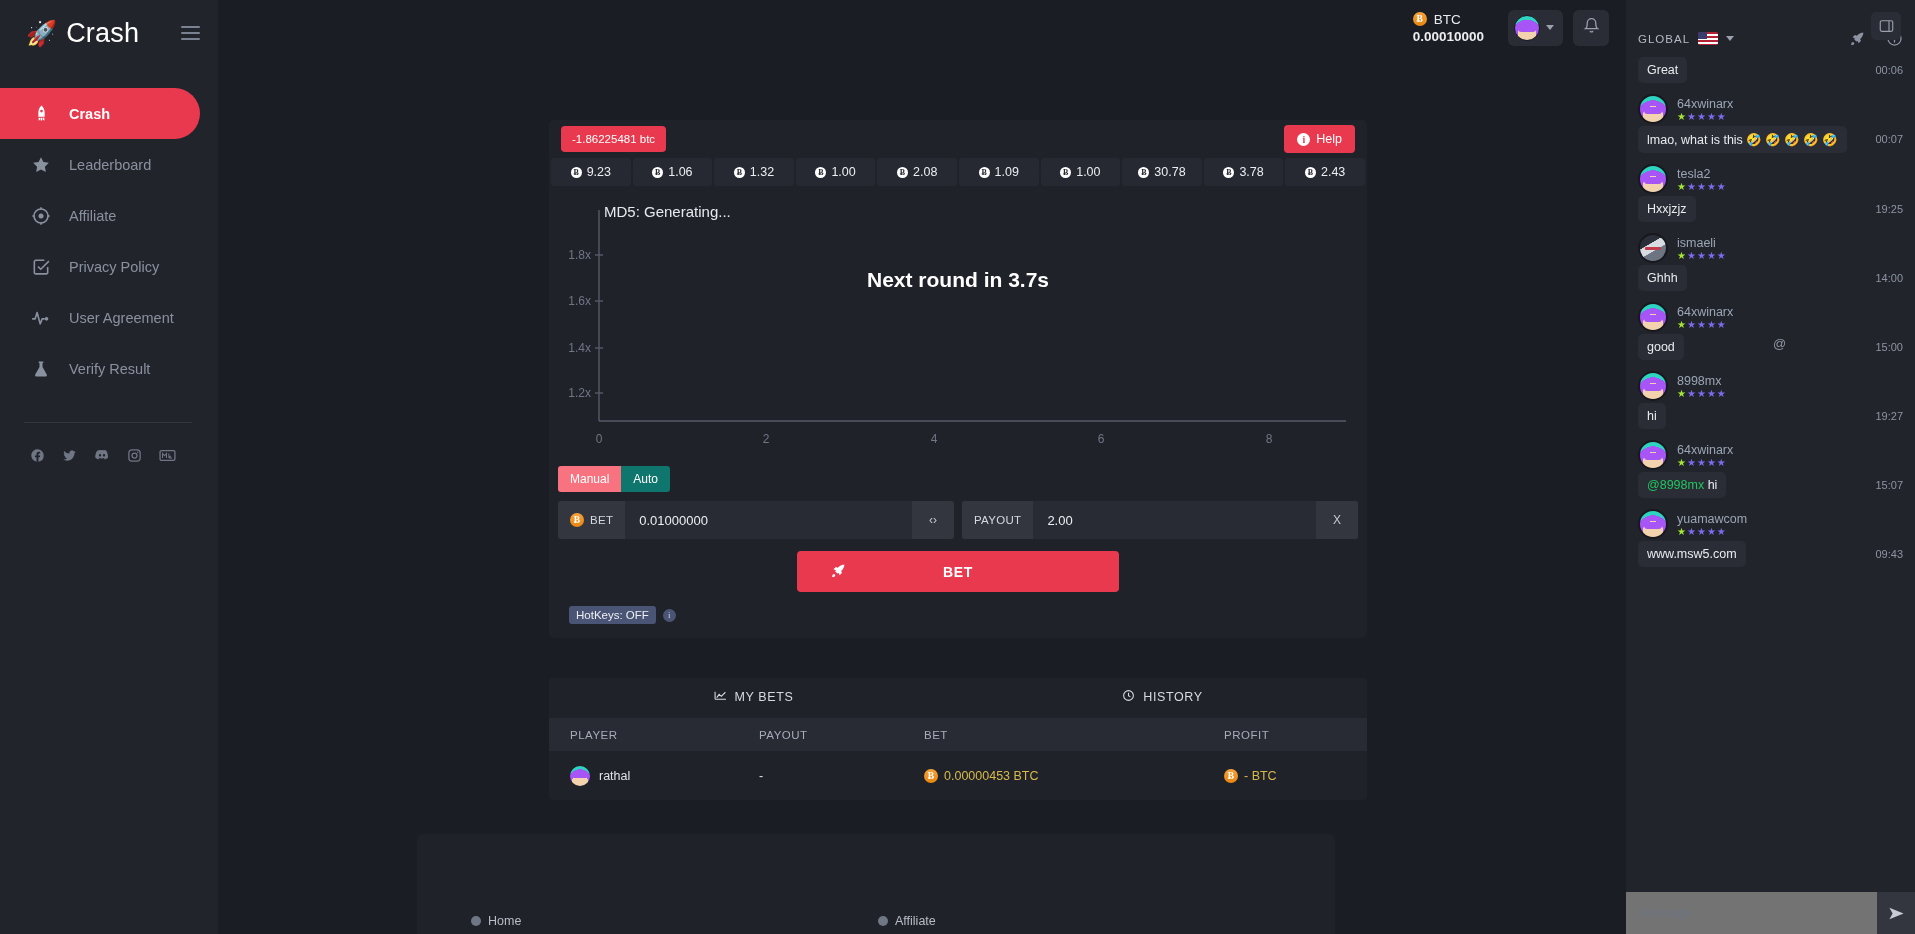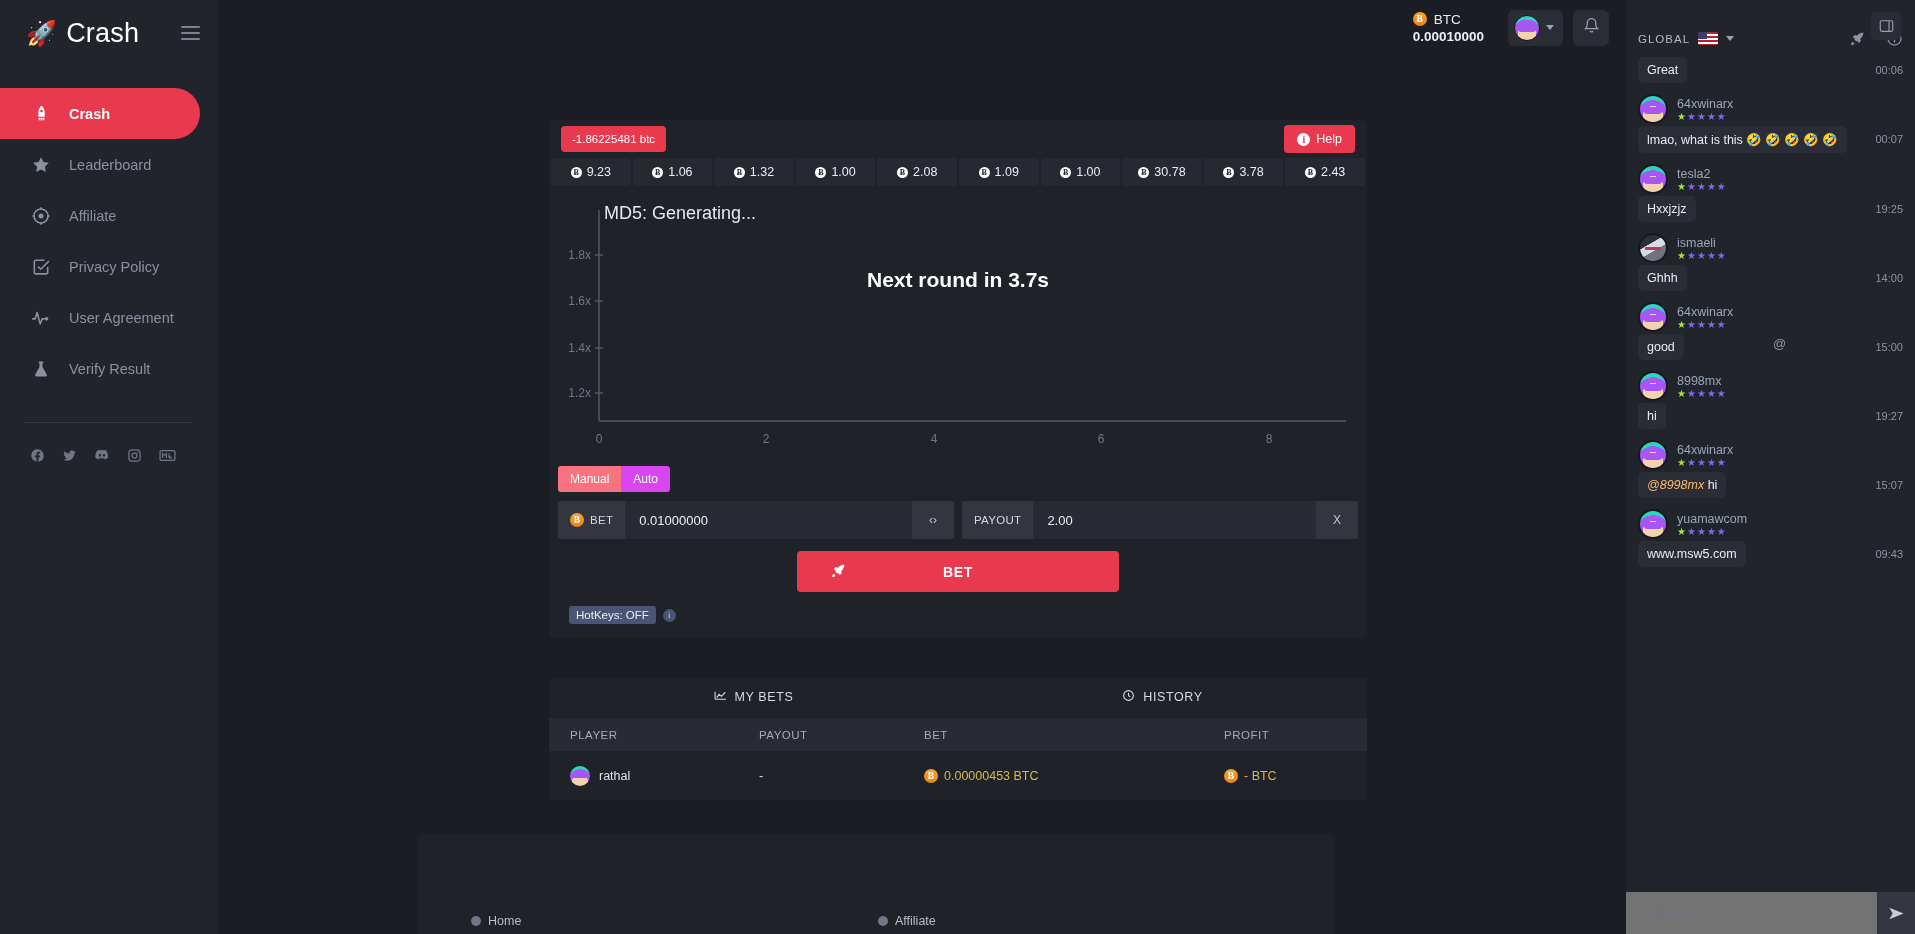--- a/index.html
+++ b/index.html
@@ -115,32 +115,32 @@
   }
   .chip-dot {
     width:11px;height:11px;border-radius:50%;background:#fff;color:#262932;
     font-size:8px;font-weight:bold;display:flex;align-items:center;justify-content:center;
     font-family:"Liberation Serif",serif;
   }
 
   .chartwrap { position:relative; height:268px; background:#20222a; }
   .chartwrap svg { display:block; }
   .md5 {
-    position:absolute; left:55px; top:15px; font-size:18px; color:#e7e9ee;
+    position:absolute; left:55px; top:15px; font-size:15px; color:#e7e9ee;
   }
   .next-round {
     position:absolute; left:0; right:0; top:80px; text-align:center;
     font-size:21px; color:#fff; font-weight:bold;
   }
 
   
   .bet-area { padding:10px 9px 14px 9px; }
   .mode-tabs { display:flex; width:fit-content; border-radius:3px; overflow:hidden; }
   .mode-tab {
-    font-size:12px; padding:6px 12px; color:#fff; cursor:pointer; background:#d946ef;
+    font-size:12px; padding:6px 12px; color:#fff; cursor:pointer; background:#0f766e;
   }
   .mode-tab.active { background:#f8737f; }
 
   .inputs-row { display:flex; gap:8px; margin-top:9px; }
   .field {
     flex:1 1 0; display:flex; align-items:center; height:38px;
     background:#282b34; border-radius:3px; overflow:hidden;
   }
   .field-label {
     background:#33363f; height:38px; display:flex; align-items:center; gap:6px;
@@ -250,21 +250,21 @@
   .uname-box { display:flex; flex-direction:column; gap:1px; }
   .uname { font-size:12.5px; color:#9aa6b4; }
   .stars { font-size:10px; letter-spacing:1px; line-height:1; }
   .s1 { color:#a3e635; }
   .s2 { color:#7c6bf0; }
   .msg-line { display:flex; align-items:flex-start; justify-content:space-between; gap:0; }
   .bubble {
     background:#2a2d36; border-radius:5px; padding:6px 9px;
     font-size:12.5px; color:#e9ebef; max-width:212px; word-break:break-word;
   }
-  .bubble .mention { color:#fdba74;font-style:italic; }
+  .bubble .mention { color:#22c55e; }
   .msg-time { font-size:11px; color:#8d94a1; white-space:nowrap; padding-top:7px; }
   .at-badge { font-size:13px; color:#8d94a1; padding-top:2px; }
 
   .chat-foot {
     flex:0 0 42px; display:flex; align-items:stretch; background:#22242c;
   }
   .chat-input {
     flex:1 1 auto; background:#737373; border:0; outline:none;
     color:#e9ebef; font-size:12.5px; padding:0 14px;
     font-family:"Liberation Sans", sans-serif;

